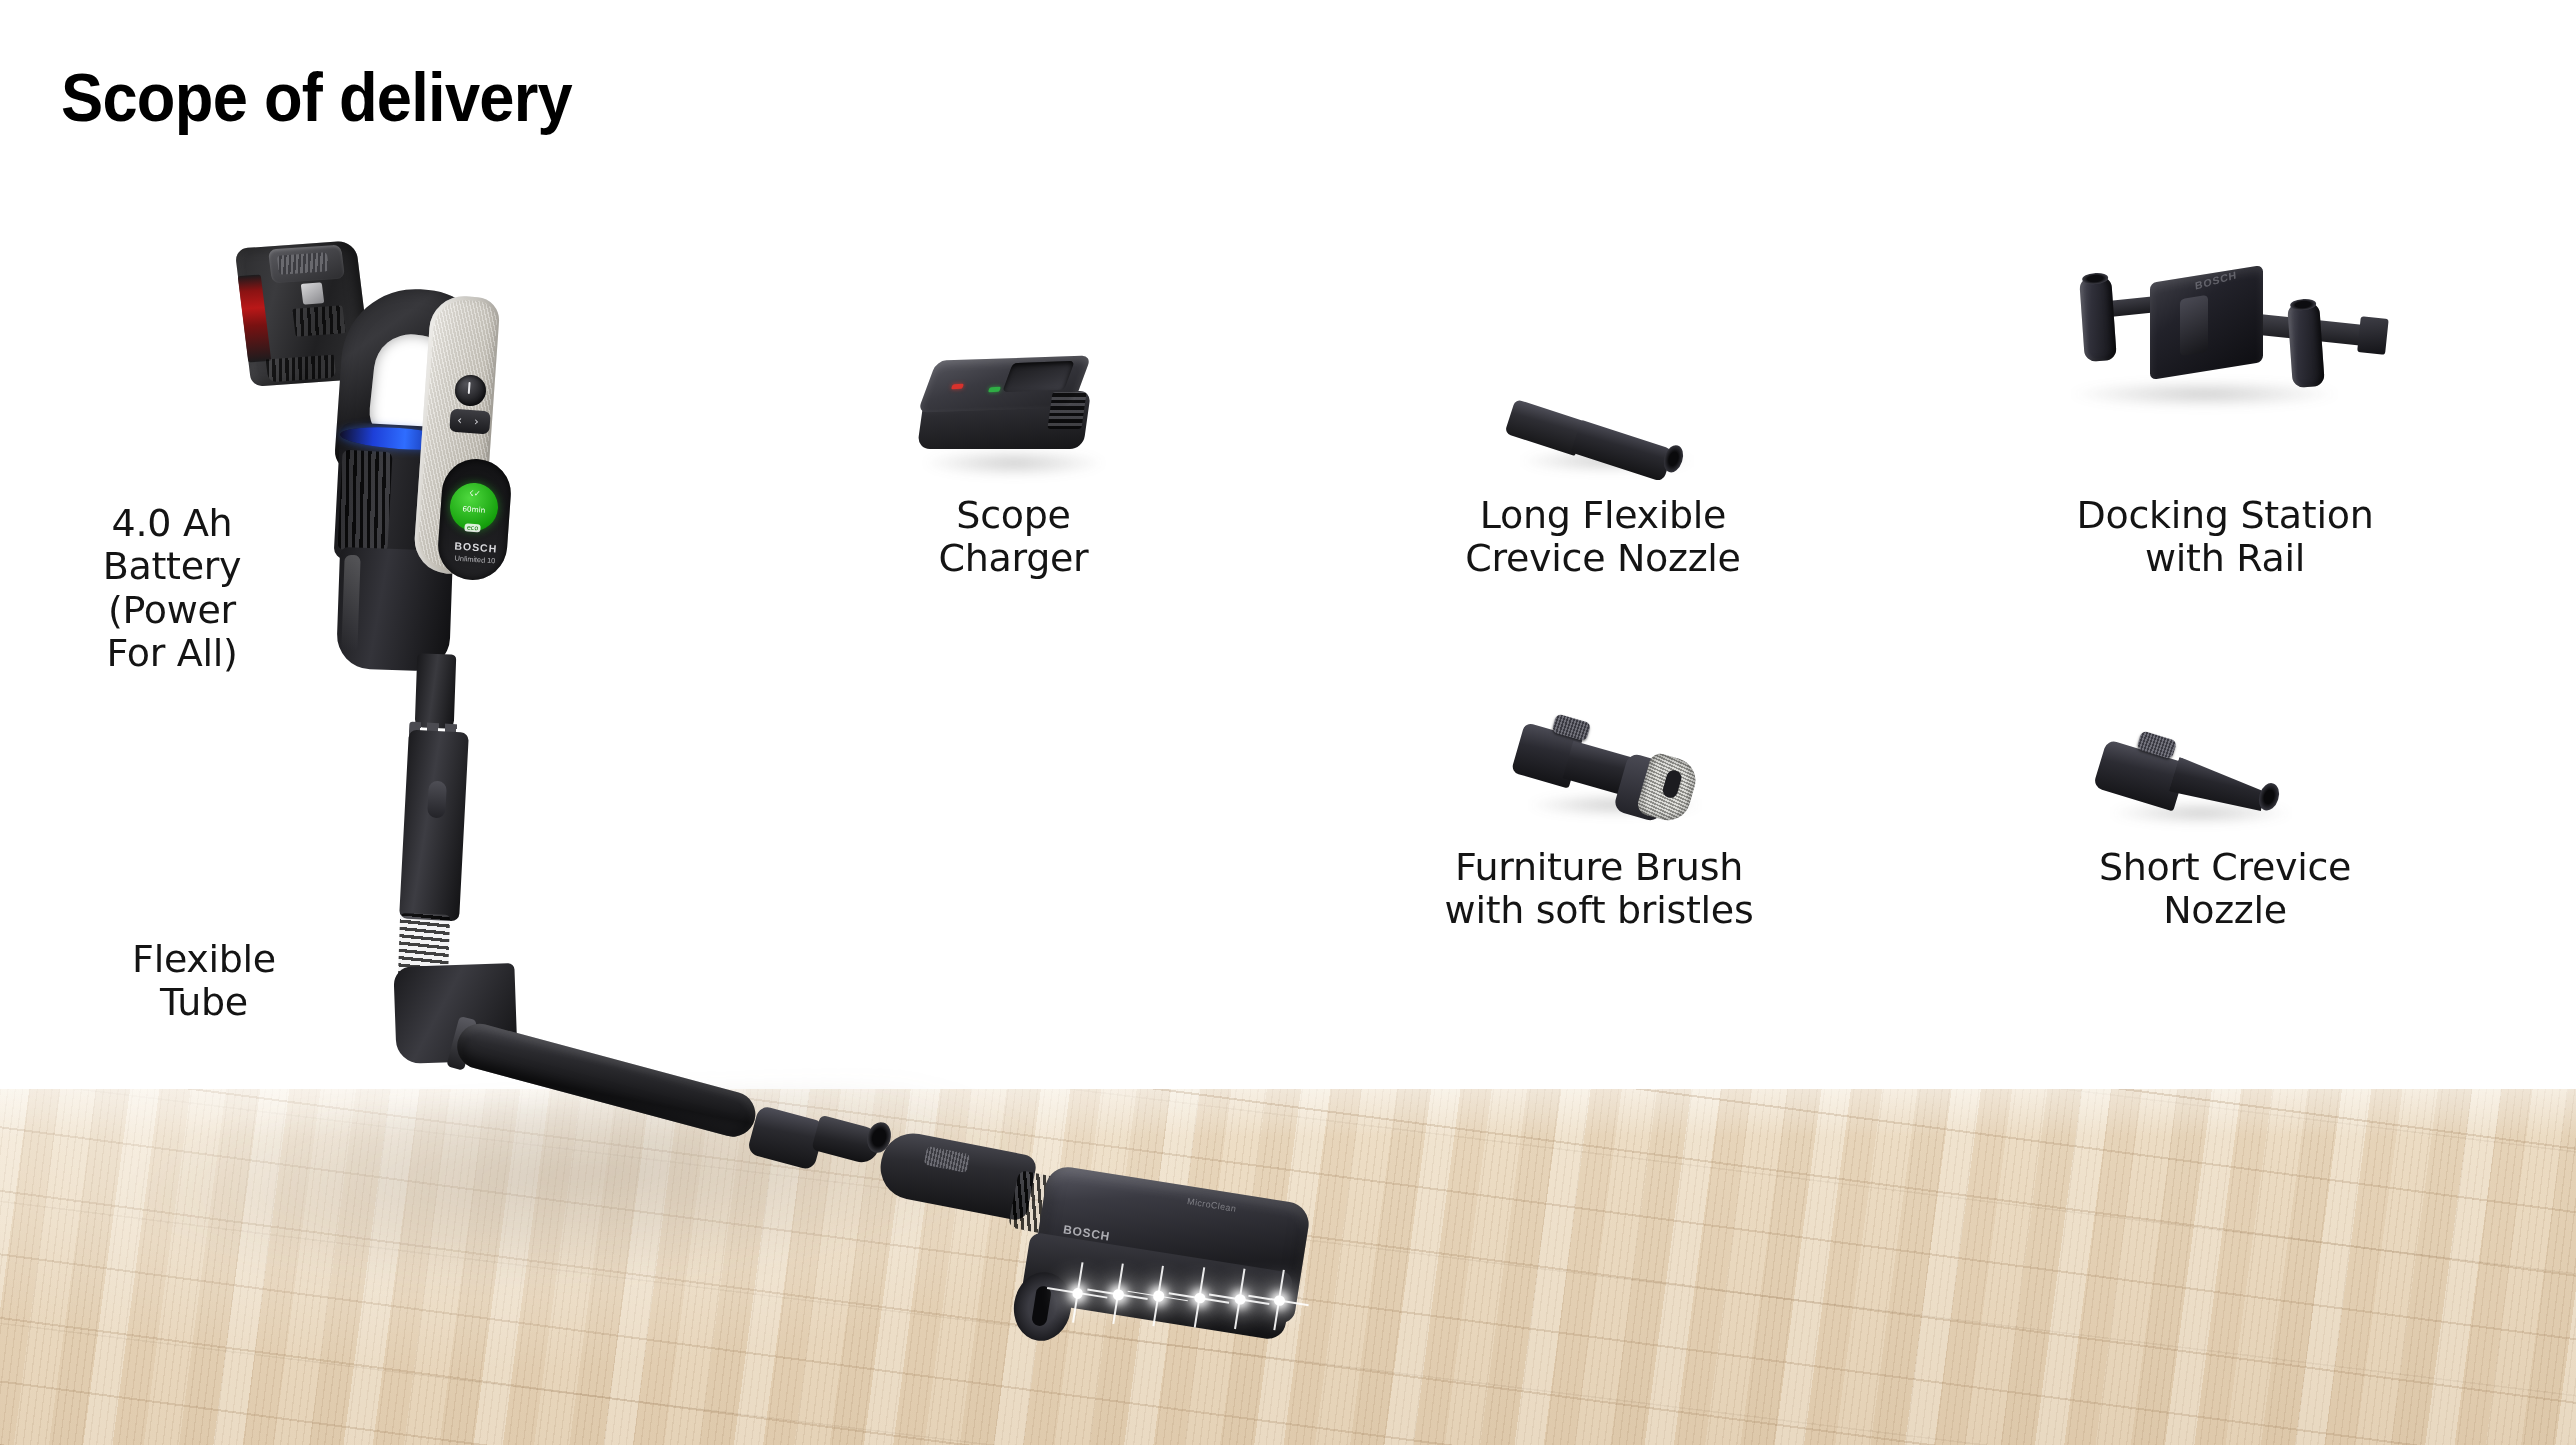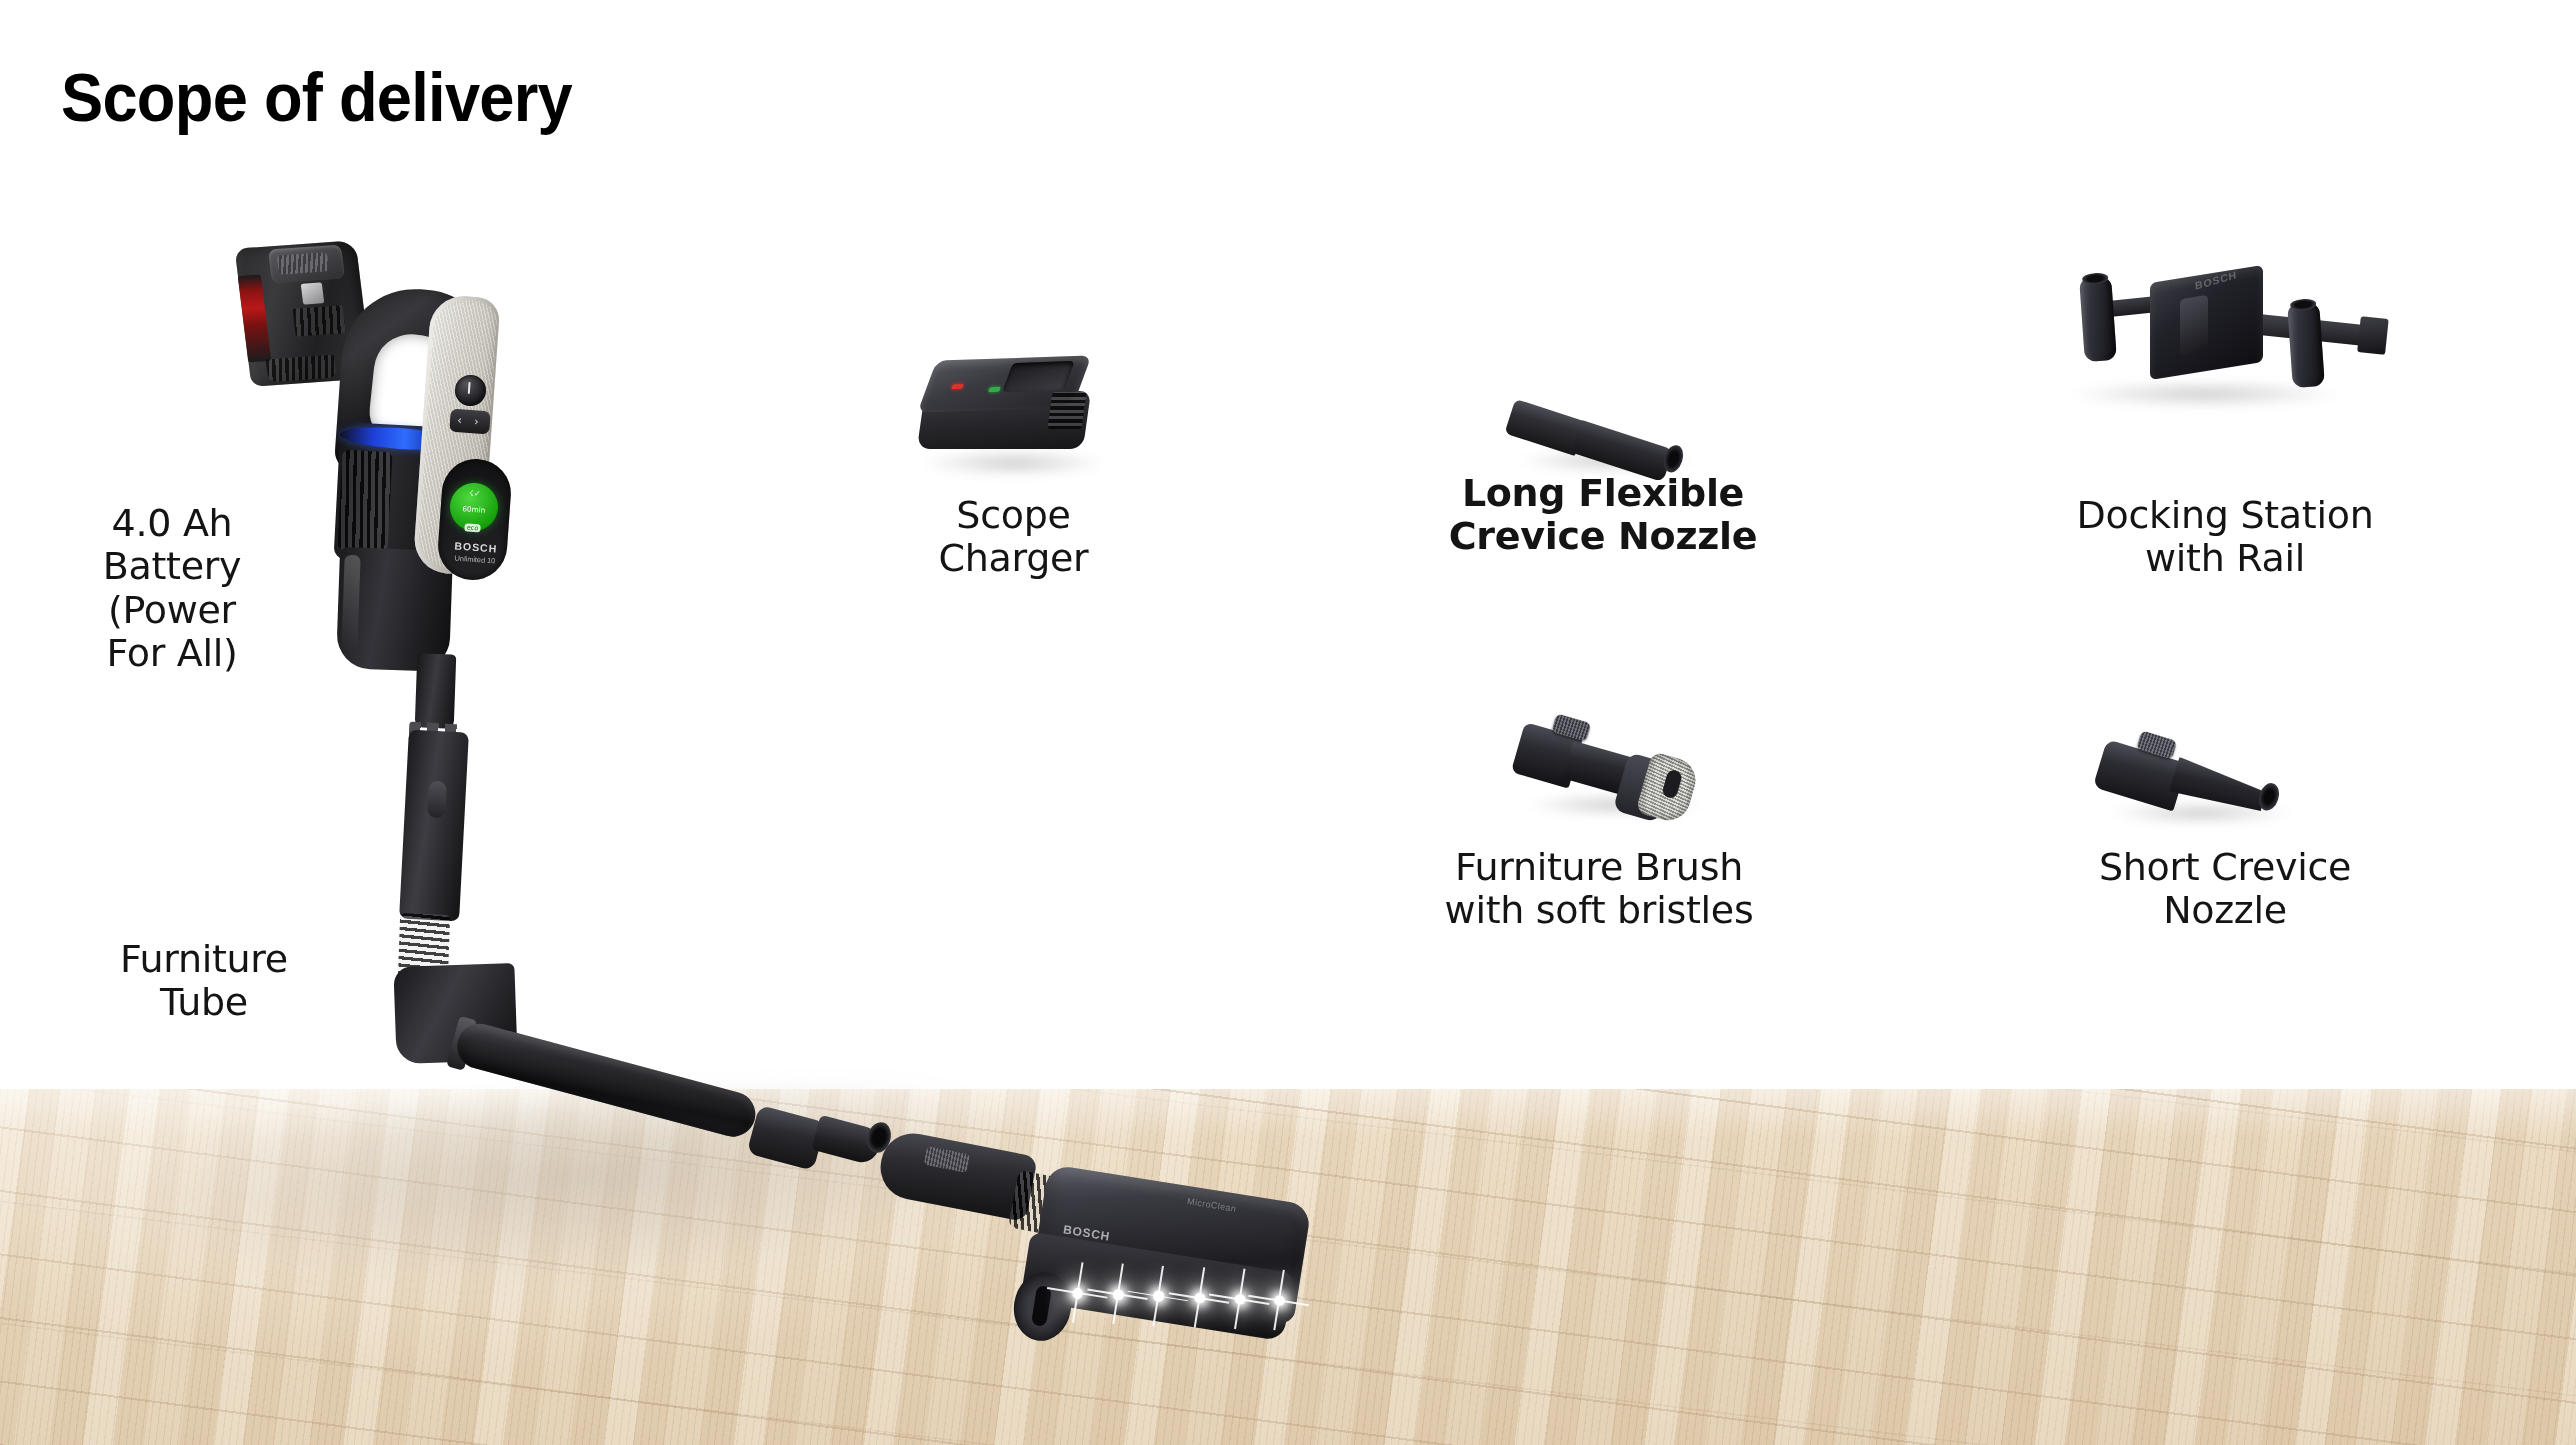--- a/index.html
+++ b/index.html
@@ -542,21 +542,21 @@
     transform-origin: left center;
   }
   .ln-tip {
     position: absolute; left: 155px; top: 62px;
     width: 18px; height: 27.5px;
     background: radial-gradient(ellipse at 50% 50%, #0a0a0c 35%, #3a3a42 75%, #55555e);
     border-radius: 50%;
     transform: rotate(18deg);
     transform-origin: left center;
   }
-  #cap-long-nozzle { left: 1389px; top: 472px; width: 428px; font-weight: bold; }
+  #cap-long-nozzle { left: 1389px; top: 494px; width: 428px; }
 
   
   #dock { left: 2051px; top: 266px; width: 339px; height: 121px; }
   .dk-plate {
     position: absolute; left: 99px; top: 8px;
     width: 113px; height: 97px;
     background: linear-gradient(150deg, #3c3c44 0%, #22222a 35%, #0e0e12 100%);
     border-radius: 6.5px;
     transform: skewY(-9deg);
     box-shadow: inset 0 4.8px 9.7px rgba(255,255,255,.1);
@@ -773,21 +773,21 @@
     <div class="tube-upper"></div>
     <div class="tube-btn"></div>
     <div class="tube-bellows"></div>
     <div class="tube-elbow"></div>
     <div class="tube-collar"></div>
     <div class="tube-rod"></div>
     <div class="tube-joint"></div>
     <div class="tube-cuff"></div>
     <div class="tube-mouth"></div>
   </div>
-  <div class="item-caption" id="cap-tube">Furniture
+  <div class="item-caption" id="cap-tube">Flexible
 Tube</div>
 
   <div class="item" id="brush-head">
     <div class="bh-neck"></div>
     <div class="bh-neck-btn"></div>
     <div class="bh-pivot"></div>
     <div class="bh-body"></div>
     <div class="bh-model">MicroClean</div>
     <div class="bh-brand">BOSCH</div>
     <div class="bh-front"></div>

